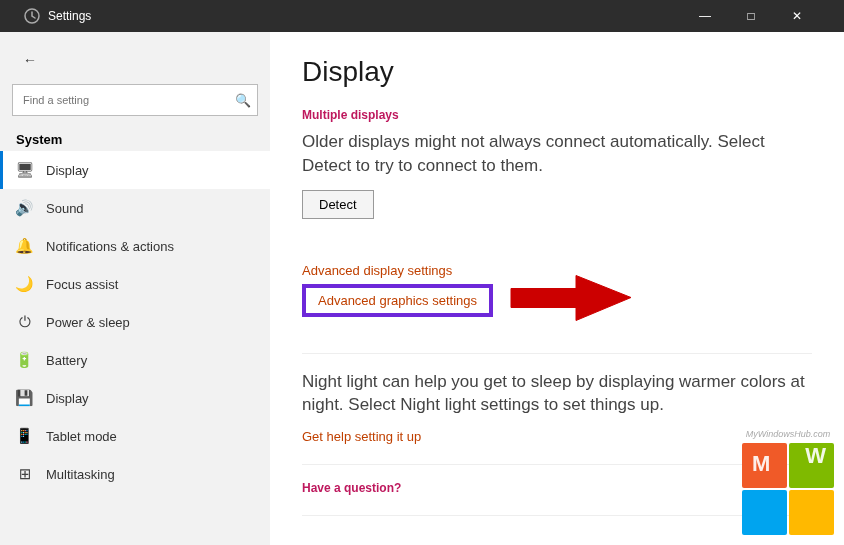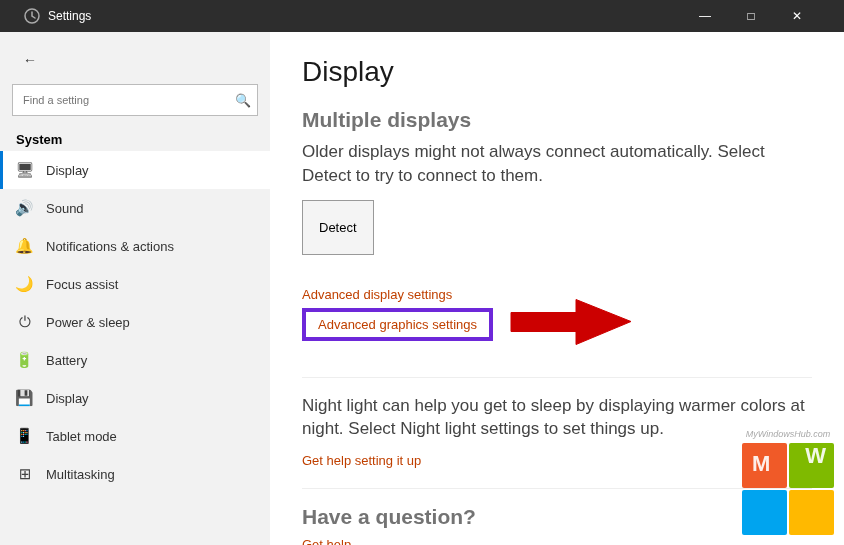--- a/index.html
+++ b/index.html
@@ -155,40 +155,40 @@
       padding: 24px 32px;
     }
     .page-title {
       font-size: 28px;
       font-weight: 300;
       color: #1a1a1a;
       margin-bottom: 20px;
     }
 
     .section-title {
-      font-size: 21px;
+      font-size: 12px;
       font-weight: 600;
-      color: #737373;
+      color: #be185d;
       margin-bottom: 8px;
     }
 
     .section-desc {
       font-size: 17px;
       color: #444;
       margin-bottom: 12px;
       line-height: 1.4;
     }
 
     .detect-btn {
       border: 1px solid #999;
       background: #f4f4f4;
-      padding: 19px 16px;
-      font-size: 13px;
-      cursor: pointer;
-      margin-bottom: 12px;
+      padding: 6px 16px;
+      font-size: 13px;
+      cursor: pointer;
+      margin-bottom: 24px;
     }
 
     .link-text {
       color: #c04000;
       font-size: 13px;
       cursor: pointer;
       margin-bottom: 6px;
       display: block;
     }
 
@@ -327,21 +327,20 @@
 
     <div class="content-section">
       <div class="section-desc">Night light can help you get to sleep by displaying warmer colors at night. Select Night light settings to set things up.</div>
       <a class="link-text">Get help setting it up</a>
     </div>
 
     <hr class="divider">
 
     <div class="content-section">
       <div class="section-title">Have a question?</div>
-      <a class="get-help-link">Get help</a>
     </div>
 
     <hr class="divider">
 
     <div style="position:absolute; bottom: 10px; right: 10px; text-align:center;">
       <div style="font-size:9px; color:#aaa; font-style:italic; margin-bottom:4px;">MyWindowsHub.com</div>
       <div style="display:grid; grid-template-columns: 45px 45px; grid-template-rows: 45px 45px; gap:2px;">
         <div style="background:#f05a28; border-radius:2px;"></div>
         <div style="background:#7fba00; border-radius:2px;"></div>
         <div style="background:#00a4ef; border-radius:2px;"></div>

